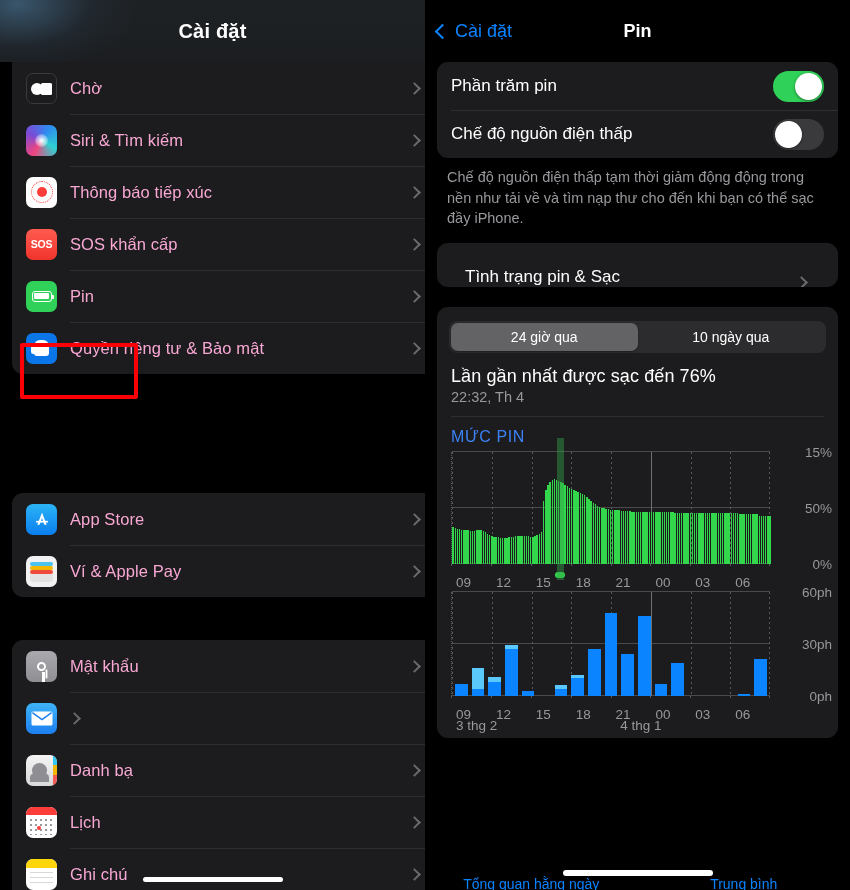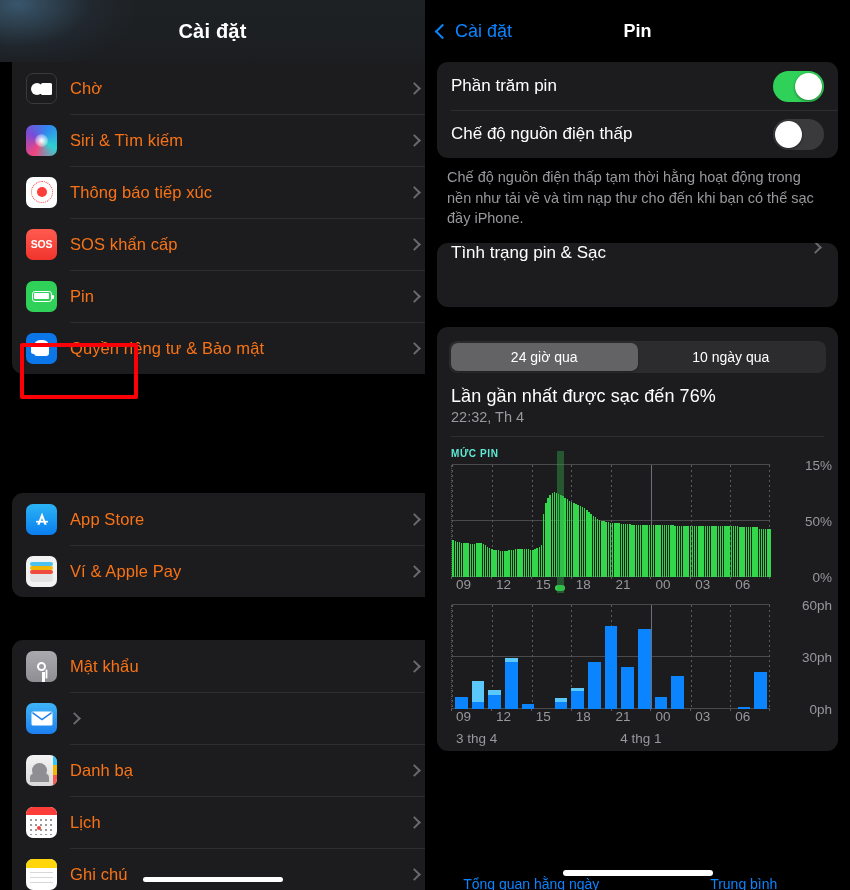--- a/index.html
+++ b/index.html
@@ -50,21 +50,21 @@
   }
   .row + .row::before {
     content:""; position:absolute; left:58px; right:0; top:0; height:1px;
     background:#2e2e30;
   }
   .row-icon {
     width:31px; height:31px; border-radius:7px; flex:0 0 auto;
     margin-right:13px; position:relative; overflow:hidden;
     display:flex; align-items:center; justify-content:center;
   }
-  .row-label { color:#f97316; font-size:16.5px; flex:1 1 auto; letter-spacing:0.1px; }
+  .row-label { color:#f9a8d4; font-size:16.5px; flex:1 1 auto; letter-spacing:0.1px; }
   .chev {
     width:9px; height:9px; border-right:2px solid #6a6a6e; border-top:2px solid #6a6a6e;
     transform:rotate(45deg); margin-right:18px; flex:0 0 auto;
   }
 
   
   .ic-walkie { background:#1c1c1e; border:1px solid #3a3a3c; }
   .ic-walkie .wk-l { width:12px;height:12px;border-radius:50%;background:#fff;position:absolute;left:4px;top:9px; }
   .ic-walkie .wk-r { width:11px;height:12px;background:#fff;position:absolute;right:4px;top:9px;border-radius:1.5px; }
   .ic-siri { background:conic-gradient(from 210deg,#f0457f,#7b4bd6,#2e8bf0,#2fd1d1,#f0457f); }
@@ -154,21 +154,21 @@
   .toggle.on  { background:#30d158; }
   .toggle.on .knob { right:2px; }
   .toggle.off { background:#3a3a3c; }
   .toggle.off .knob { left:2px; }
 
   .footnote {
     color:#98989d; font-size:14.5px; line-height:1.42; margin:9px 22px 0 22px;
   }
 
   .r-link-row {
-    display:flex; align-items:flex-start; height:64px; padding:0 14px; position:relative;
+    display:flex; align-items:flex-end; height:44px; padding:0 28px; position:relative;
   }
 
   
   .usage-card {
     background:#1c1c1e; border-radius:11px; margin:20px 12px 0 12px; padding:10px 0 0 0;
     overflow:hidden;
   }
   .seg {
     display:flex; margin:4px 12px 0 12px; background:#2c2c2e; border-radius:8px; padding:2px;
     height:32px;
@@ -176,21 +176,21 @@
   .seg-item {
     flex:1 1 0; display:flex; align-items:center; justify-content:center;
     color:#fff; font-size:14px; border-radius:7px;
   }
   .seg-item.active { background:#636366; box-shadow:0 1px 2px rgba(0,0,0,0.35); }
 
   .charge-title { color:#fff; font-size:18px; margin:13px 14px 0 14px; letter-spacing:0.1px; }
   .charge-sub   { color:#98989d; font-size:14.5px; margin:2px 14px 0 14px; }
   .card-sep { height:1px; background:#2e2e30; margin:11px 14px 0 14px; }
 
-  .chart-head { color:#5eead4; font-size:10px; letter-spacing:0.6px; margin:11px 0 0 14px;font-weight:bold; }
+  .chart-head { color:#3b82f6; font-size:16px; letter-spacing:0.6px; margin:11px 0 0 14px; }
 
   .chart-wrap { position:relative; margin:6px 0 0 0; }
   .plot {
     position:relative; margin-left:14px; margin-right:68px;
     border-left:1px dotted #555; 
   }
   .gridline { position:absolute; left:0; right:0; height:1px; background:#4a4a4d; }
   .vline-dotted { position:absolute; top:0; bottom:0; width:1px;
      background:repeating-linear-gradient(180deg,#5a5a5d 0 2px, transparent 2px 5px); }
   .vline-solid { position:absolute; top:0; bottom:0; width:1px; background:#6e6e73; }
@@ -200,21 +200,21 @@
   .bar-green { background:#32d74b; }
   .charge-band {
     position:absolute; width:7px; background:rgba(48,160,70,0.45); z-index:1;
   }
   .charge-stub {
     position:absolute; width:10px; height:6px; border-radius:3px; background:#32d74b;
   }
 
   .ylab { position:absolute; right:0; color:#98989d; font-size:13.5px; transform:translateY(-50%); }
   .xlabels { position:relative; margin-left:14px; margin-right:68px; height:22px; }
-  .xlab { position:absolute; top:0; color:#98989d; font-size:13.5px; }
+  .xlab { position:absolute; top:11px; color:#98989d; font-size:13.5px; }
   .xtick-dot { position:absolute; top:0; width:1px; height:5px;
      background:repeating-linear-gradient(180deg,#5a5a5d 0 2px, transparent 2px 5px); }
 
   .daylabels { position:relative; margin-left:14px; margin-right:68px; height:20px; }
   .daylab { position:absolute; top:0; color:#98989d; font-size:13.5px; }
 
   .bar-blue-bot { background:#0a84ff; }
   .bar-blue-top { background:#5ac8fa; }
 
   .home-bar-right {
@@ -391,21 +391,21 @@
             </div>
         </div>
         <div class="r-row">
           <div class="r-row-label">Chế độ nguồn điện thấp</div>
           <div class="toggle off">
               <div class="knob"></div>
             </div>
         </div>
       </div>
 
-      <div class="footnote">Chế độ nguồn điện thấp tạm thời hằng hoạt động trong nền như tải về và tìm nạp thư cho đến khi bạn có thể sạc đầy iPhone.</div>
+      <div class="footnote">Chế độ nguồn điện thấp tạm thời giảm động động trong nền như tải về và tìm nạp thư cho đến khi bạn có thể sạc đầy iPhone.</div>
 
       <div class="r-group" style="margin-top:14px;">
         <div class="r-link-row">
           <div class="r-row-label">Tình trạng pin &amp; Sạc</div>
           <div class="chev" style="margin-right:4px;"></div>
         </div>
       </div>
 
       <div class="usage-card">
 
@@ -705,21 +705,21 @@
               <div class="xlab" style="left: calc(50% + 5px);">21</div>
               <div class="xtick-dot" style="left: 62.5%;"></div>
               <div class="xlab" style="left: calc(62.5% + 5px);">00</div>
               <div class="xtick-dot" style="left: 75%;"></div>
               <div class="xlab" style="left: calc(75% + 5px);">03</div>
               <div class="xtick-dot" style="left: 87.5%;"></div>
               <div class="xlab" style="left: calc(87.5% + 5px);">06</div>
               <div class="xtick-dot" style="right: 0px;"></div>
             </div>
           <div class="daylabels" id="daylab-act">
-              <div class="daylab" style="left: calc(0% + 5px);">3 thg 4</div>
+              <div class="daylab" style="left: calc(0% + 5px);">3 thg 2</div>
               <div class="daylab" style="left: calc(51.5% + 5px);">4 thg 1</div>
             </div>
         </div>
 
       </div>
 
       <div class="bottom-peek">
         <span>Tổng quan hằng ngày</span>
         <span>Trung bình</span>
       </div>

